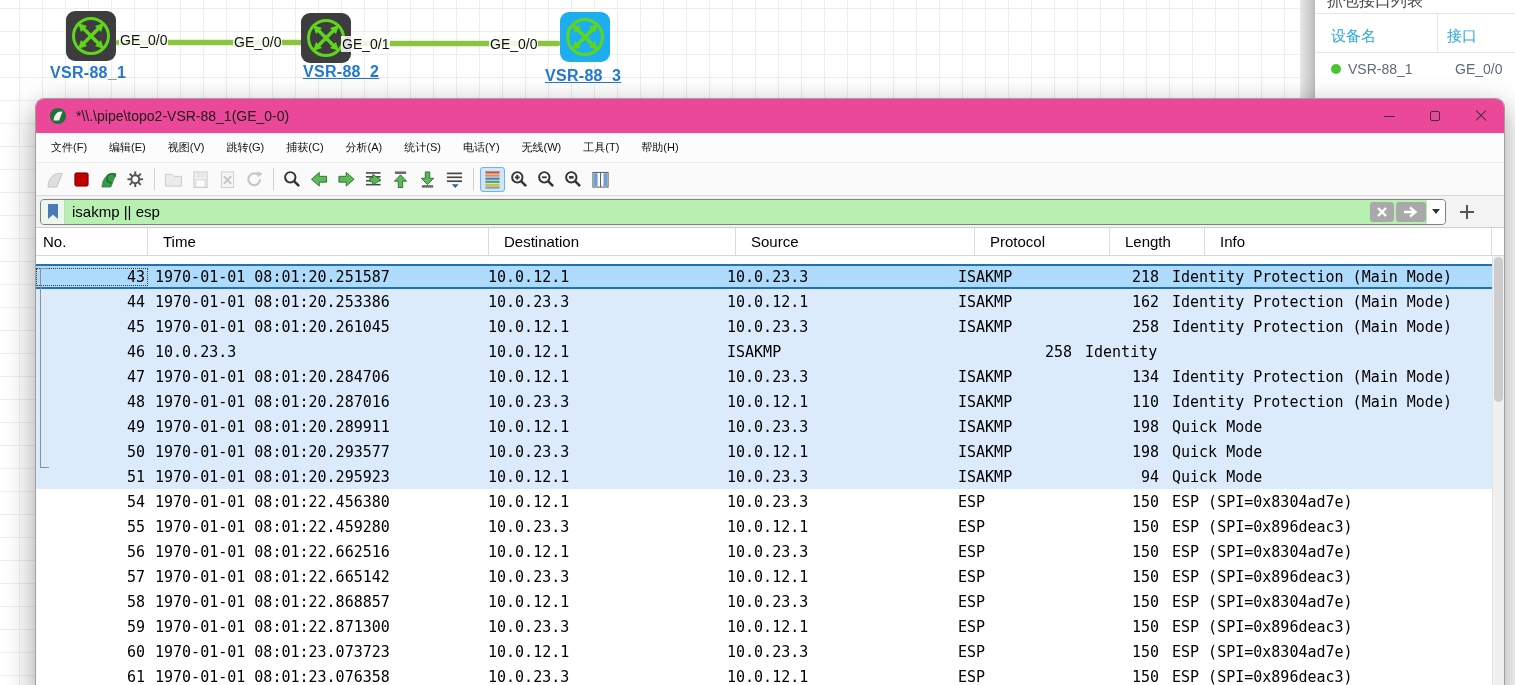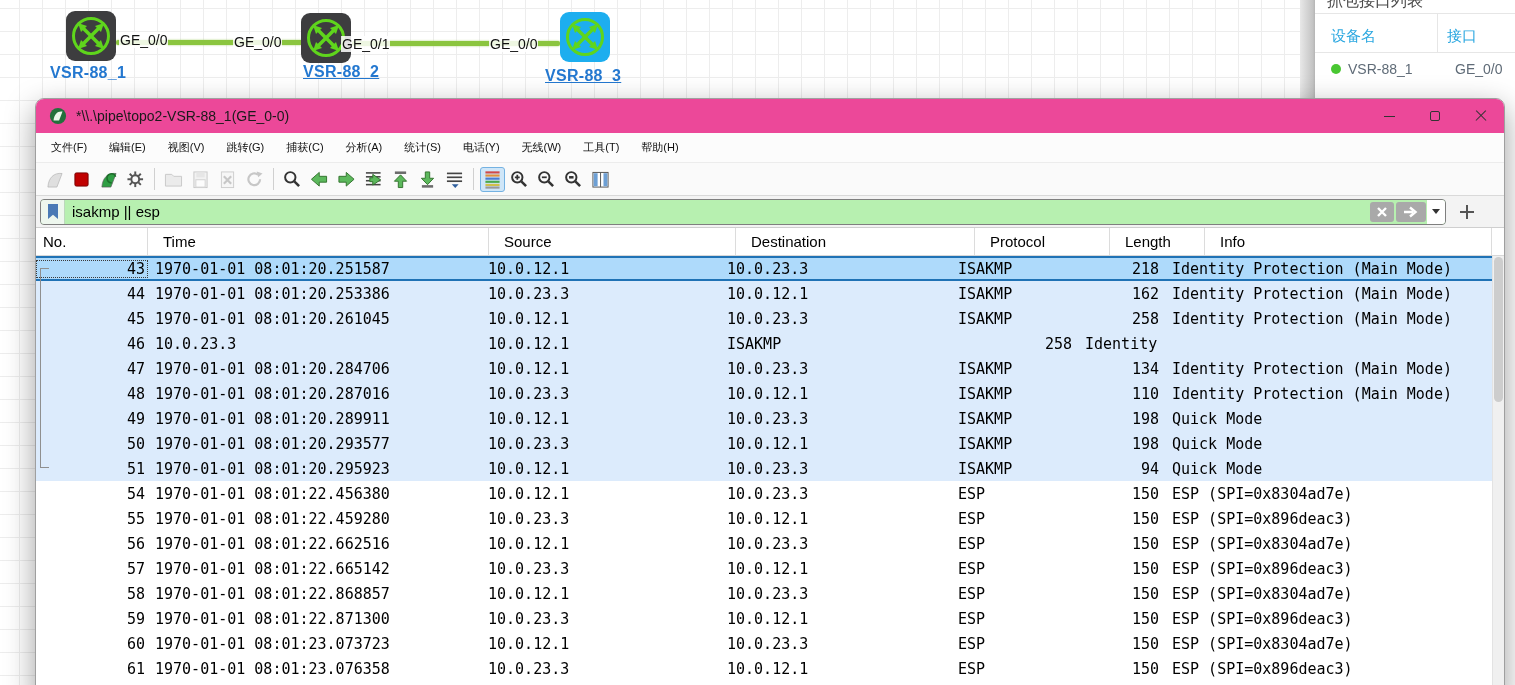--- a/index.html
+++ b/index.html
@@ -87,21 +87,21 @@
   #packet-header { height:28px; background:#fff; border-bottom:1px solid #d8d8d8;
     padding-right:12px; flex:0 0 auto;gap:8px; }
   .hcell { font-size:15px; color:#000; display:flex; align-items:center;
     padding-left:7px; border-right:1px solid #dcdcdc; }
   #packet-rows { position:relative; flex:1; background:#fff; overflow:hidden; }
   .prow { height:25px; padding-right:12px; font-family:"DejaVu Sans Mono","Liberation Mono",monospace;
     font-size:15px; color:#000; align-items:center; }
   .prow.isakmp { background:var(--row_isakmp_bg); }
   .prow.selected { background:var(--row_selected_bg);
     border-top:2px solid var(--row_selected_border);
-    border-bottom:2px solid var(--row_selected_border); }
+    border-bottom:2px solid var(--row_selected_border);margin-top:8px; }
   .pc { padding-left:7px; white-space:pre; overflow:hidden; }
   .pc-no { text-align:right; padding-right:3px; padding-left:0; }
   .pc-len { text-align:right; padding-right:6px; }
   .prow.selected .pc-no { outline:1px dotted #3a3a3a; outline-offset:-1px; }
   #conv-bracket { position:absolute; left:4px; top:12px; width:9px; height:200px;
     border-left:1px solid #8f8f8f; border-top:1px solid #8f8f8f;
     border-bottom:1px solid #8f8f8f; pointer-events:none; }
   #vscroll { position:absolute; right:0; top:0; bottom:0; width:12px;
     background:#f0f0f0; border-left:1px solid #e3e3e3; }
   #vthumb { position:absolute; left:1px; right:1px; top:1px; height:145px;
@@ -391,22 +391,22 @@
       <div id="filter-caret">
         <div class="caret-down"></div>
       </div>
     </div>
     <div id="add-filter-btn"></div>
   </div>
 
   <div id="packet-header" class="pgrid">
       <div class="hcell">No.</div>
       <div class="hcell">Time</div>
+      <div class="hcell">Destination</div>
       <div class="hcell">Source</div>
-      <div class="hcell">Destination</div>
       <div class="hcell">Protocol</div>
       <div class="hcell">Length</div>
       <div class="hcell">Info</div>
     </div>
 
   <div id="packet-rows">
 
     <div class="prow pgrid selected isakmp-sel">
         <div class="pc pc-no">43</div>
         <div class="pc pc-time">1970-01-01 08:01:20.251587</div>

